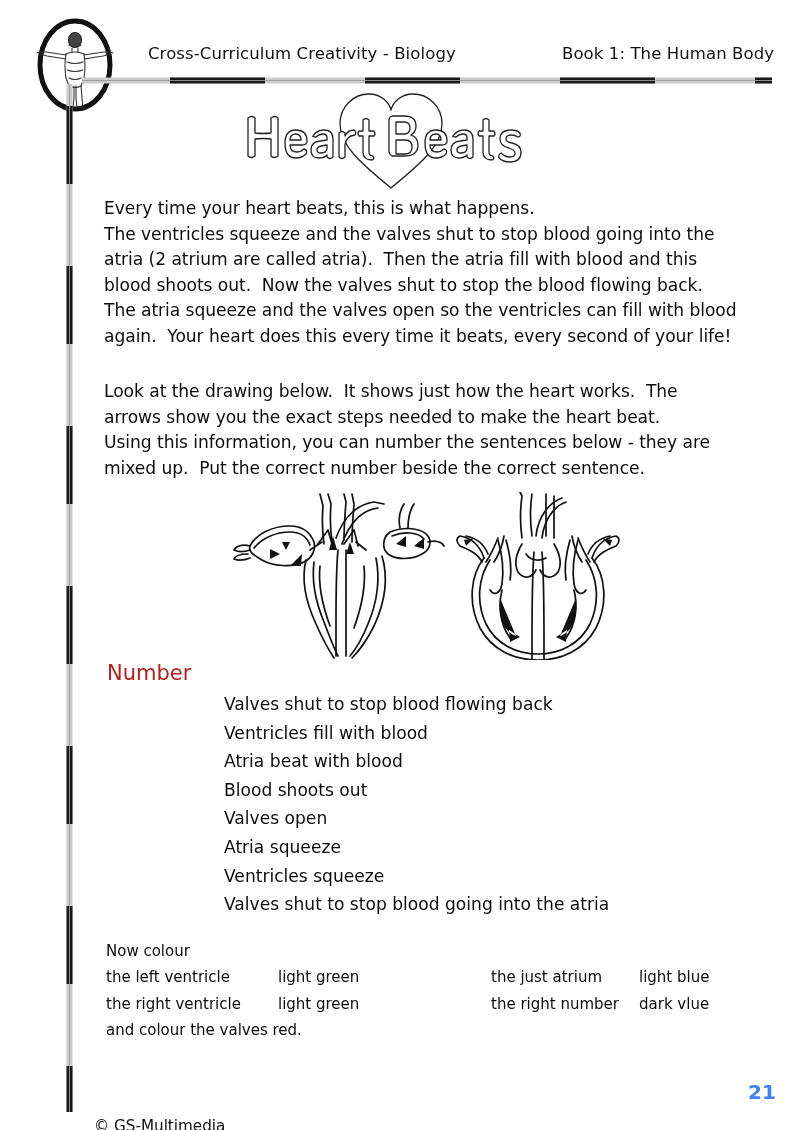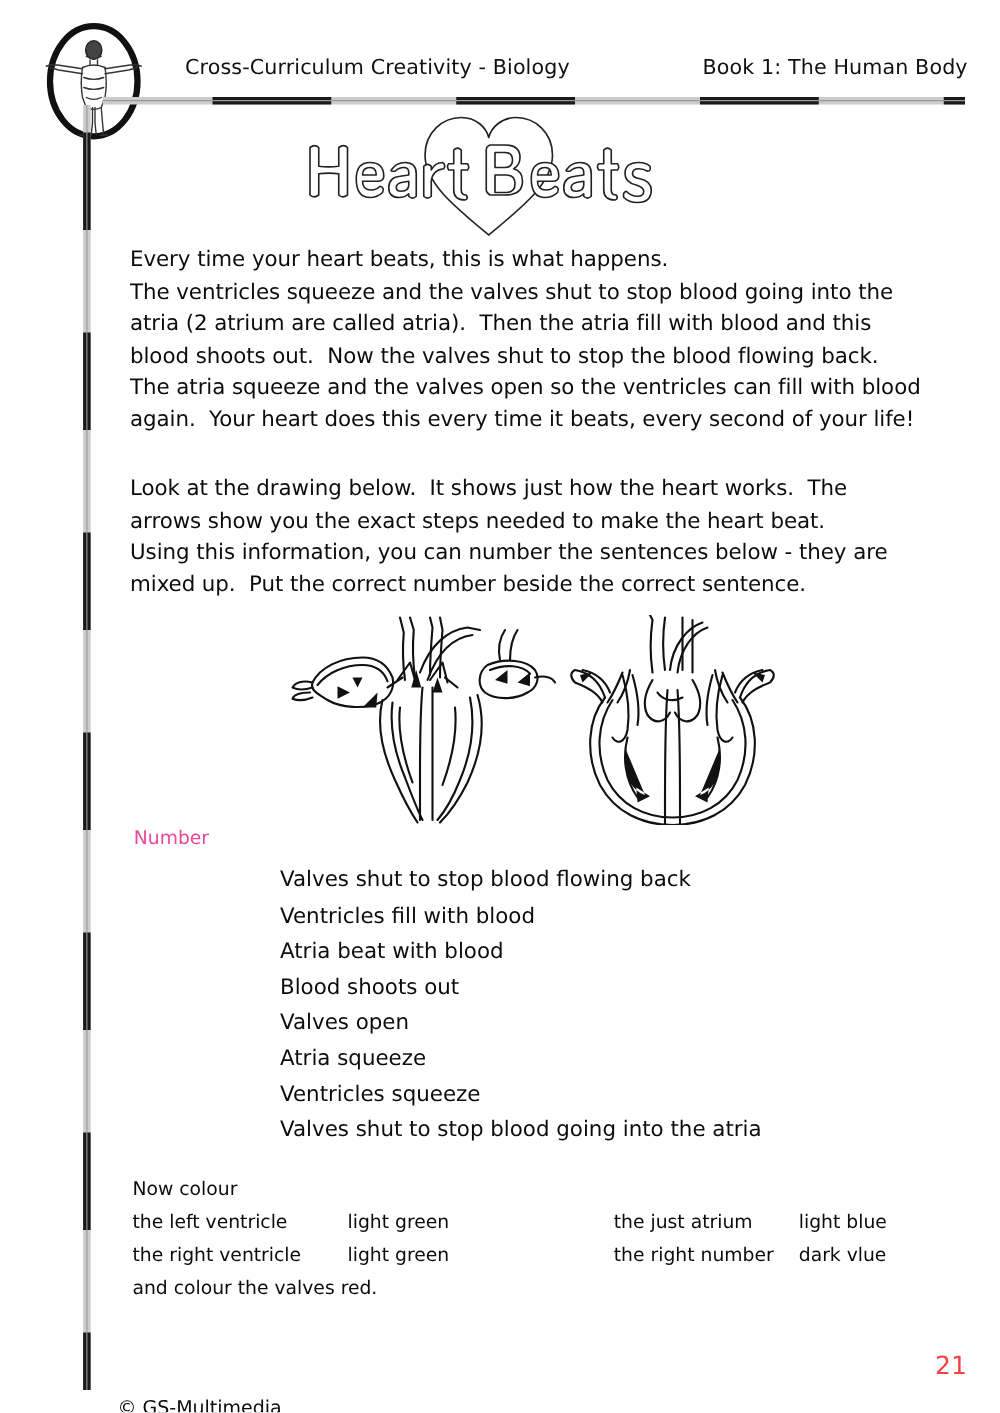--- a/index.html
+++ b/index.html
@@ -92,22 +92,22 @@
     width: 400px;
     height: 168px;
   }
   #diagram-row svg { display: block; }
 
   
   #number-label {
     position: absolute;
     left: 107px;
     top: 661px;
-    font-size: 15px;
-    color: #ec4899;
+    font-size: 21px;
+    color: #b91c1c;
     white-space: nowrap;
   }
   #sentence-list {
     position: absolute;
     left: 224px;
     top: 690px;
     width: 460px;
   }
   #sentence-list .sentence {
     font-size: 17.1px;
@@ -149,22 +149,23 @@
     font-size: 15.2px;
     color: #0c0c0c;
     white-space: nowrap;
     margin-top: 32px;
   }
   #footer-page {
     position: absolute;
     left: 748px;
     top: 1080px;
     font-size: 20px;
-    color: #ef4444;
-    white-space: nowrap;
+    color: #3b82f6;
+    white-space: nowrap;
+    font-weight: bold;
   }
 </style>
 </head>
 <body>
 
 <div id="page">
 
   <div id="logo-badge">
     <svg viewBox="0 0 78 94" width="78" height="94">
       <ellipse cx="39" cy="47" rx="35" ry="44" fill="#ffffff" stroke="#111111" stroke-width="5"></ellipse>

